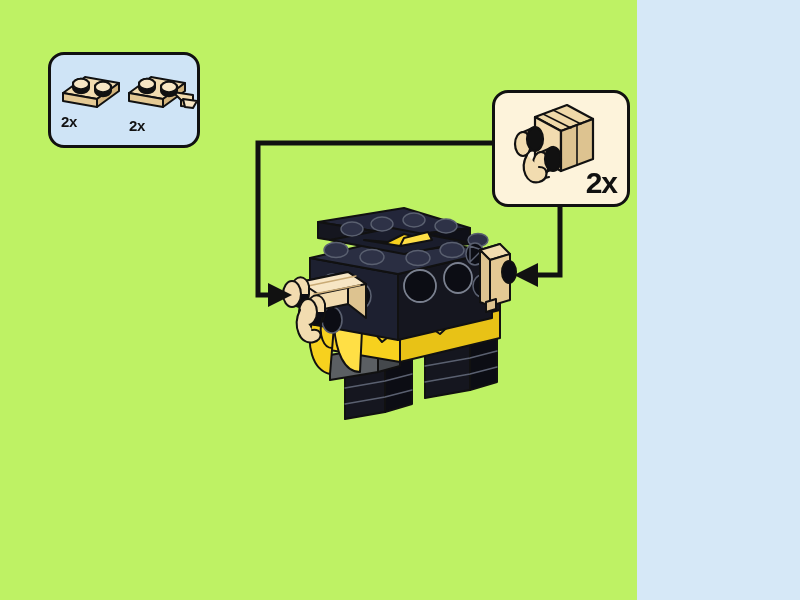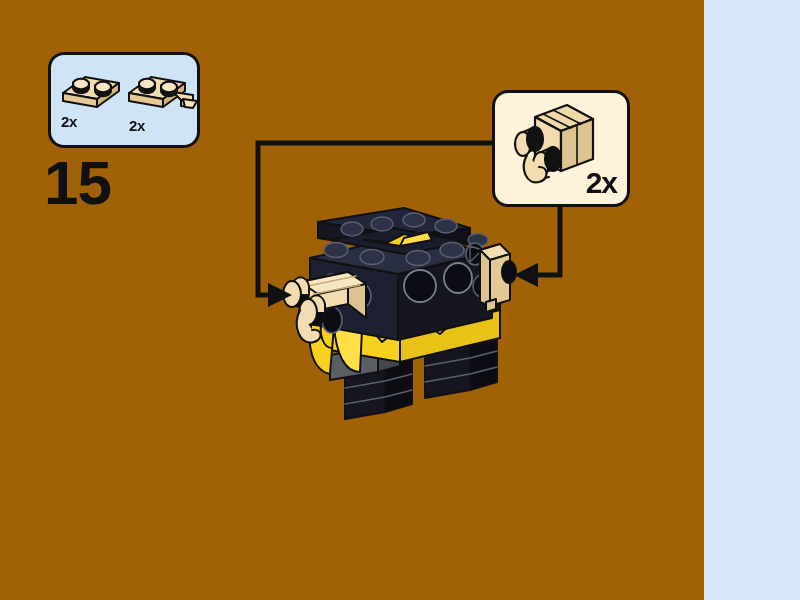--- a/index.html
+++ b/index.html
@@ -9,23 +9,23 @@
   }
   body {
     width: 800px;
     height: 600px;
     overflow: hidden;
     font-family: "Liberation Sans", sans-serif;
     background: #d6e8f7;
   }
   #page {
     position: relative;
-    width: 704px;
+    width: 637px;
     height: 600px;
-    background: #a16207;
+    background: #bef264;
   }
 
   
   #parts-box {
     position: absolute;
     left: 48px;
     top: 52px;
     width: 152px;
     height: 96px;
     box-sizing: border-box;
@@ -146,21 +146,20 @@
           <ellipse cx="24" cy="25" rx="8" ry="5.2" fill="#f7e6c4"></ellipse>
           <ellipse cx="46" cy="32" rx="8" ry="5.2" fill="#111"></ellipse>
           <path d="M38 32 L38 28 A8 5.2 0 0 1 54 28 L54 32" fill="#f2dcb0"></path>
           <ellipse cx="46" cy="28" rx="8" ry="5.2" fill="#f7e6c4"></ellipse>
         </g>
       </svg>
     </div>
     <span class="part-qty" id="part-qty-1">2x</span>
   </div>
 
-  <div id="step-number">15</div>
 
   <div id="detail-box">
     <svg class="inbox-svg" width="100" height="95" viewBox="0 0 100 95" style="position:absolute;left:10px;top:4px;">
       <g stroke="#111" stroke-width="2.2" stroke-linejoin="round" stroke-linecap="round">
 
         <path d="M30 20 L62 8 L88 22 L56 34 Z" fill="#efd9a9"></path>
 
         <path d="M30 20 L56 34 L56 74 L30 60 Z" fill="#f2dcb0"></path>
 
         <path d="M56 34 L88 22 L88 62 L56 74 Z" fill="#ddc390"></path>

